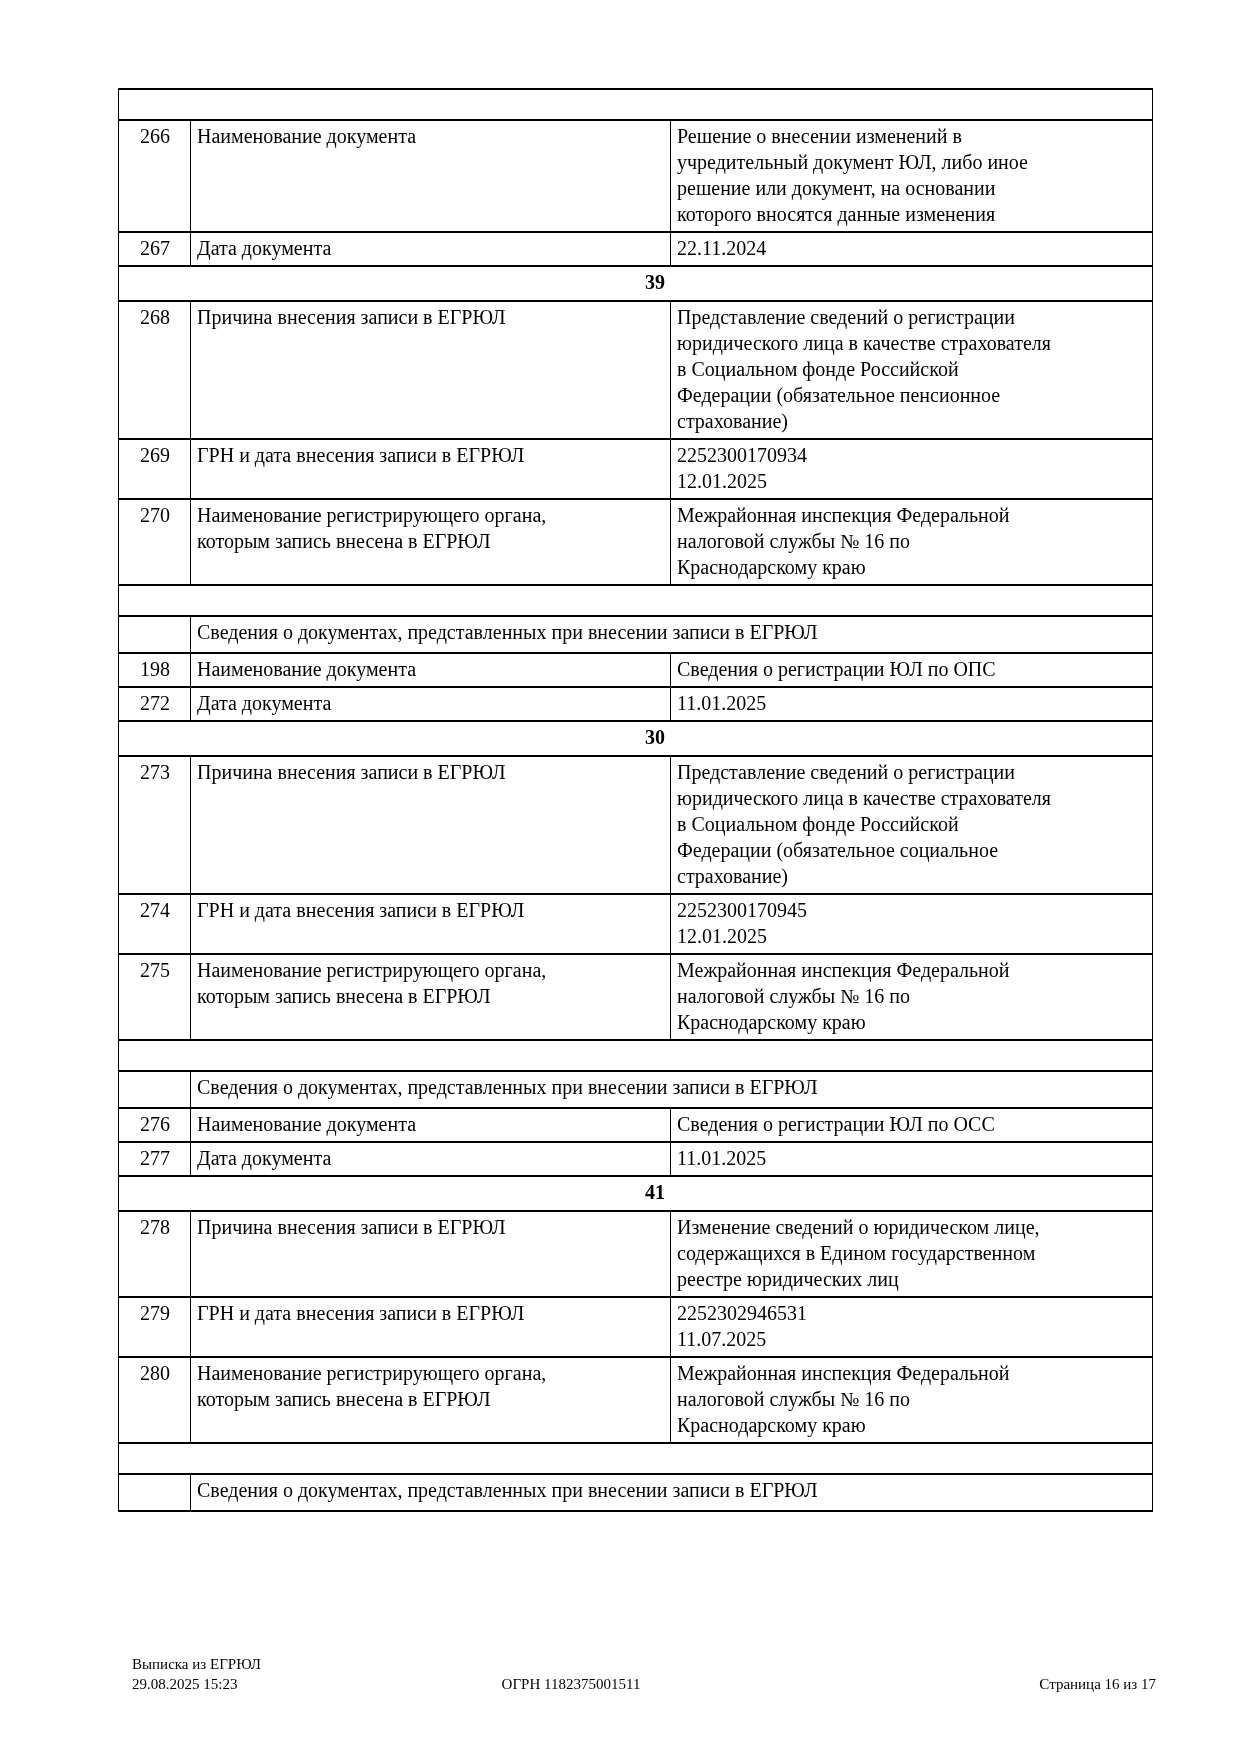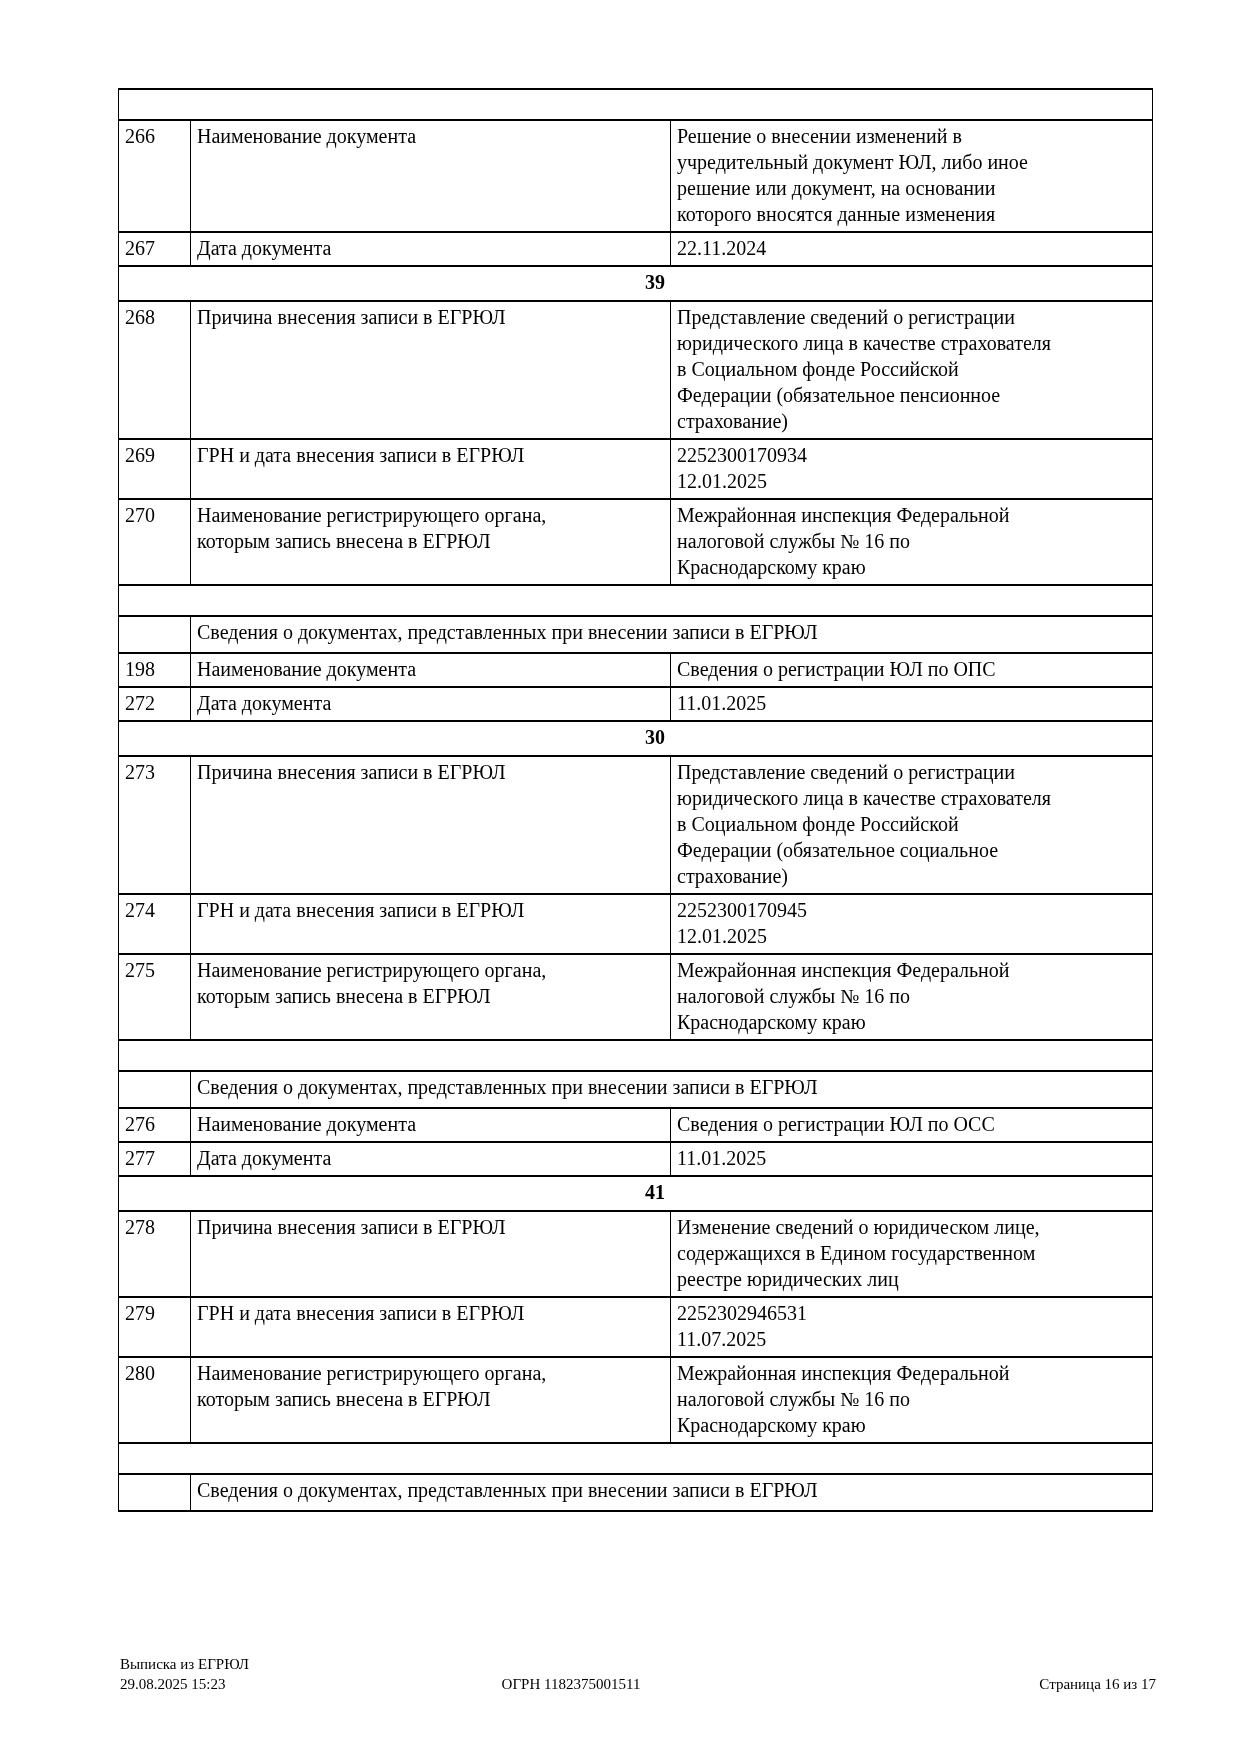--- a/index.html
+++ b/index.html
@@ -26,28 +26,28 @@
     border-right: 1px solid #000;
     border-top: 2px solid #000;
     border-bottom: 2px solid #000;
     vertical-align: top;
     font-size: 20px;
     line-height: 26px;
     padding: 2px 5px 4px 6px;
     white-space: pre-line;
     overflow: hidden;
   }
-  td.num { padding-left: 2px; padding-right: 2px; }
+  td.num { text-align: center; padding-left: 2px; padding-right: 2px; }
   tr.spacer td { height: 31px; }
   tr.section td { text-align: center; font-weight: bold; height: 35px; padding-left: 44px; }
   tr.docheader td.hdr { height: 37px; margin-left: 8px; }
 
   .footer-left {
     position: absolute;
-    left: 120px;
+    left: 132px;
     top: 1654px;
     font-size: 15px;
     line-height: 20px;
   }
   .footer-center {
     position: absolute;
     left: 18px;
     width: 1092px;
     top: 1674px;
     text-align: center;

